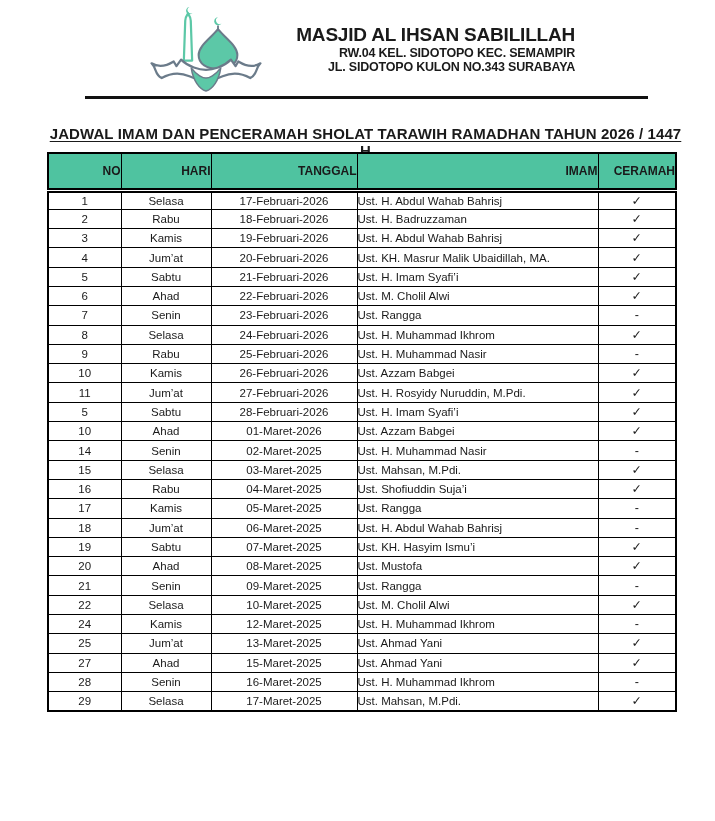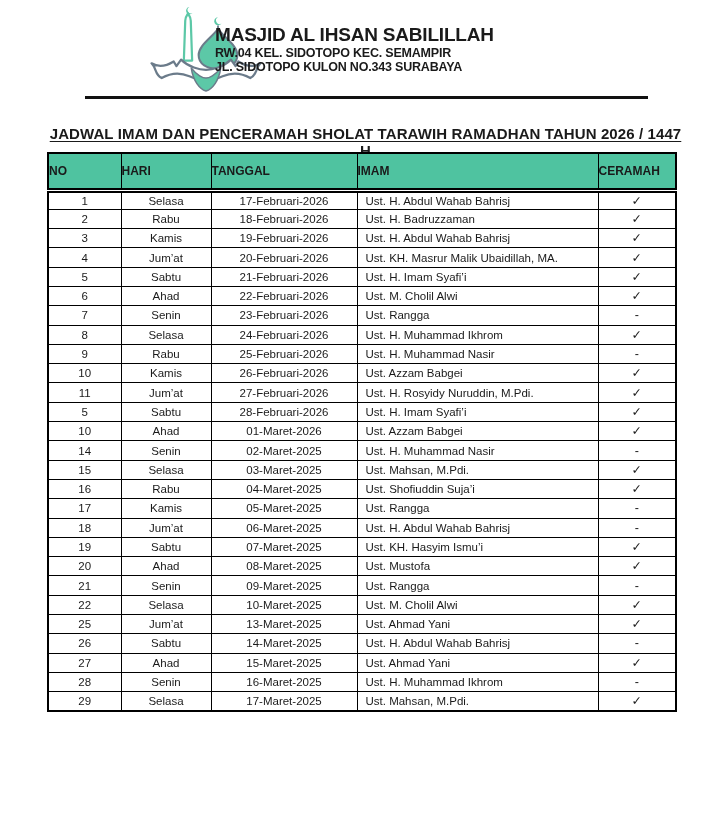--- a/index.html
+++ b/index.html
@@ -4,48 +4,48 @@
 <style>
   * { margin:0; padding:0; box-sizing:border-box; }
   html,body { background:#ffffff; }
   body { font-family:"Liberation Sans", sans-serif; color:#1a1a1a; }
   .page {
     position:relative; width:715px; height:821px; background:#ffffff; overflow:hidden;
   }
   
   .logo { position:absolute; left:146px; top:3px; width:120px; height:92px; }
   .letterhead-text {
-    position:absolute; left:215px; top:23px; width:360px; text-align:left;
+    position:absolute; left:215px; top:23px; width:360px; text-align:right;
     font-weight:bold; letter-spacing:-0.2px;
   }
   .mosque-name { font-size:19px; line-height:24px; }
   .address     { font-size:12.5px; line-height:13.5px; }
   .rule { position:absolute; left:85px; top:96px; width:563px; height:3px; background:#111; }
   
   .doc-title {
     position:absolute; left:40px; top:125px; width:635px; text-align:center;
     font-size:15px; font-weight:bold; letter-spacing:0.1px;
     text-decoration:underline; text-underline-offset:2px;margin-left:8px;
   }
   
   table.schedule {
     position:absolute; left:47px; top:152px; width:628px;
     border-collapse:collapse; table-layout:fixed;
     border:2px solid #000;
   }
   table.schedule th {
     height:37px; border:1px solid #000; border-bottom:5px double #000;
-    font-size:12px; font-weight:bold; text-align:left; vertical-align:middle;
+    font-size:12px; font-weight:bold; text-align:right; vertical-align:middle;
   }
   table.schedule td {
     height:19.3px; border:1px solid #000;
     font-size:11.5px; line-height:12px; text-align:center; vertical-align:middle;
     padding:0; white-space:nowrap; overflow:hidden;
   }
-  table.schedule td.c-imam { text-align:left; padding-left:8px; }
+  table.schedule td.c-imam { text-align:left; }
   table.schedule td.c-ceramah { font-size:12.5px; }
 </style>
 </head>
 <body>
 
 <div class="page">
 
   <header>
     <div class="logo">
       <svg viewBox="0 0 130 95" width="120" height="92" aria-hidden="true">
@@ -264,36 +264,36 @@
 
         <tr>
           <td class="c-no">22</td>
           <td class="c-hari">Selasa</td>
           <td class="c-tanggal">10-Maret-2025</td>
           <td class="c-imam">Ust. M. Cholil Alwi</td>
           <td class="c-ceramah">✓</td>
         </tr>
 
 
+        <tr>
+          <td class="c-no">24</td>
+          <td class="c-hari">Kamis</td>
+          <td class="c-tanggal">12-Maret-2025</td>
+          <td class="c-imam">Ust. H. Muhammad Ikhrom</td>
+          <td class="c-ceramah">-</td>
+        </tr>
 
         <tr>
           <td class="c-no">25</td>
           <td class="c-hari">Jum’at</td>
           <td class="c-tanggal">13-Maret-2025</td>
           <td class="c-imam">Ust. Ahmad Yani</td>
           <td class="c-ceramah">✓</td>
         </tr>
 
-        <tr>
-          <td class="c-no">26</td>
-          <td class="c-hari">Sabtu</td>
-          <td class="c-tanggal">14-Maret-2025</td>
-          <td class="c-imam">Ust. H. Abdul Wahab Bahrisj</td>
-          <td class="c-ceramah">-</td>
-        </tr>
 
         <tr>
           <td class="c-no">27</td>
           <td class="c-hari">Ahad</td>
           <td class="c-tanggal">15-Maret-2025</td>
           <td class="c-imam">Ust. Ahmad Yani</td>
           <td class="c-ceramah">✓</td>
         </tr>
 
         <tr>

